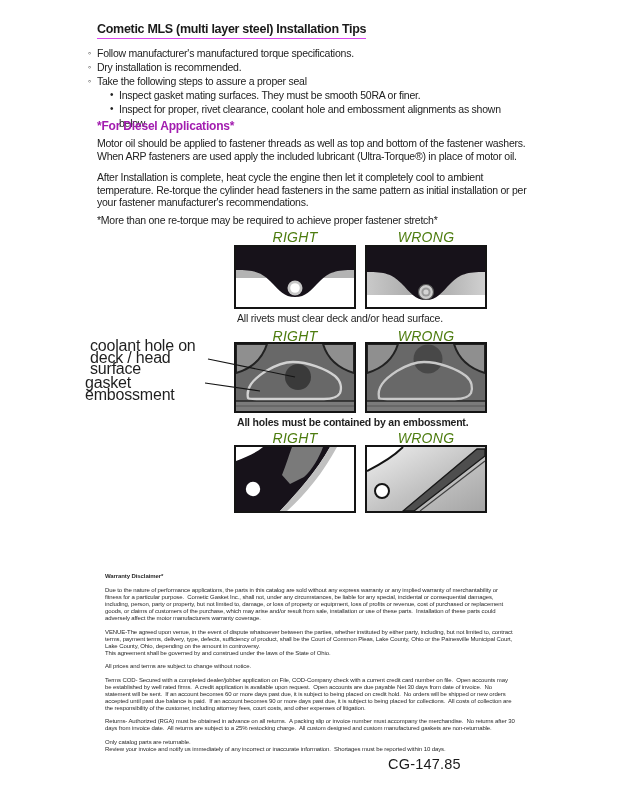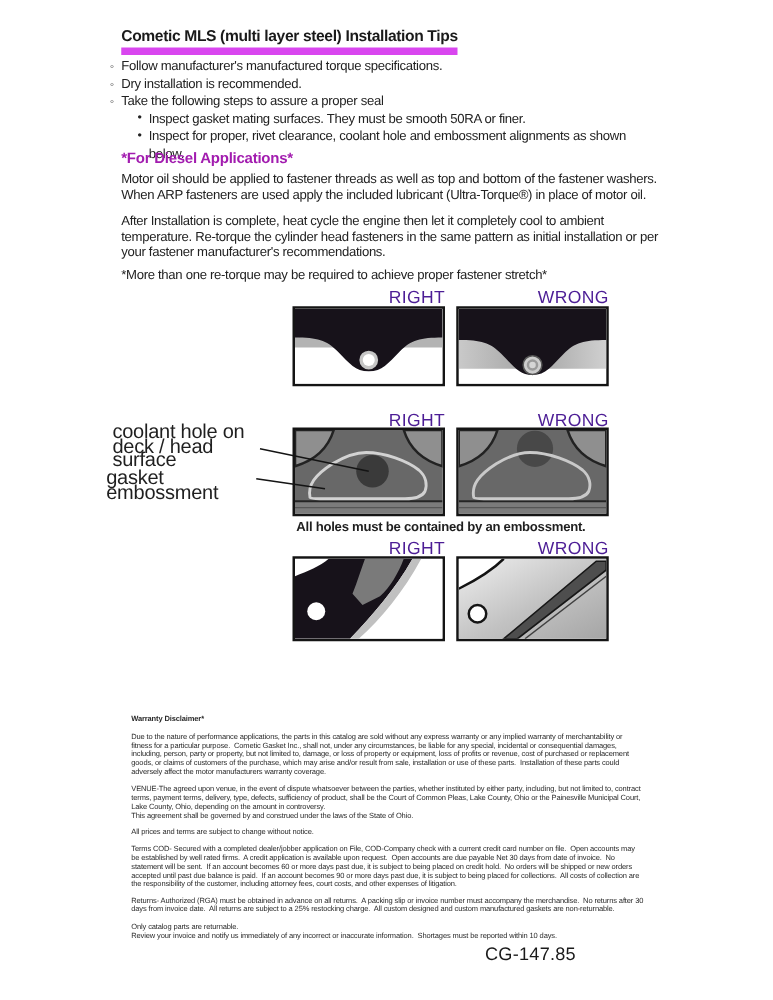--- a/index.html
+++ b/index.html
@@ -3,35 +3,35 @@
 <meta charset="utf-8">
 <style>
   html,body{margin:0;padding:0;background:#e8e8e8;}
   .page{
     position:relative;width:618px;height:800px;margin:0 auto;background:#ffffff;
     font-family:"Liberation Sans","DejaVu Sans",sans-serif;color:#222;overflow:hidden;
   }
   
   .title{
     position:absolute;left:97px;top:22px;font-size:12.5px;font-weight:bold;letter-spacing:-0.3px;
-    color:#1a1a1a;border-bottom:6px solid #d946ef;padding-bottom:2px;display:inline-block;
+    color:#1a1a1a;border-bottom:1px solid #d946ef;padding-bottom:2px;display:inline-block;
   }
   .bullets{position:absolute;left:88px;top:46px;width:440px;font-size:10.5px;letter-spacing:-0.25px;line-height:14px;color:#222;}
   .b1{position:relative;padding-left:9px;}
   .b1::before{content:"\25E6";position:absolute;left:0;top:0;font-size:9px;}
   .b2{position:relative;padding-left:9px;margin-left:22px;}
   .b2::before{content:"\2022";position:absolute;left:0;top:0;font-size:10px;}
   .diesel-h{position:absolute;left:97px;top:119px;font-size:12px;font-weight:bold;letter-spacing:-0.2px;color:#a21caf;}
   .para{position:absolute;left:97px;width:432px;font-size:10.5px;letter-spacing:-0.25px;line-height:12.6px;color:#222;}
   .p1{top:137px;}
   .p2{top:171px;}
   .p3{top:214px;}
   
   .diagrams{position:absolute;left:0;top:228px;width:618px;height:330px;}
-  .dlabel{position:absolute;width:122px;text-align:right;font-size:14px;color:#4c1d95;letter-spacing:0.3px;}
+  .dlabel{position:absolute;width:122px;text-align:center;font-size:14px;color:#4d7c0f;letter-spacing:0.3px;font-style:italic;}
   .dl-left{left:234px;}
   .dl-right{left:365px;}
   .r1{top:1px;} .r2{top:100px;} .r3{top:202px;}
   .dbox{position:absolute;width:122px;height:64px;border:2px solid #141414;background:#fff;box-sizing:border-box;}
   .dbox svg{display:block;width:100%;height:100%;}
   .bx1{top:17px;height:64px;}
   .bx2{top:114px;height:71px;}
   .bx3{top:217px;height:68px;}
   .bleft{left:234px;} .bright{left:365px;}
   .caption{position:absolute;left:237px;font-size:10.5px;letter-spacing:-0.2px;color:#1f1f1f;line-height:12.5px;}
@@ -92,20 +92,21 @@
         </defs>
         <rect x="0" y="0" width="118" height="60" fill="#ffffff"></rect>
         <rect x="0" y="25" width="118" height="23" fill="url(#gW1)"></rect>
         <path d="M0,0 H118 V25 C100,25 93,27 84,36 C74,46 70,53 59,53 C48,53 44,46 34,36 C25,27 18,25 0,25 Z" fill="#17121a"></path>
         <circle cx="59" cy="45" r="7.5" fill="#cdcdcd" stroke="#555555" stroke-width="1.2"></circle>
         <circle cx="59" cy="45" r="4.6" fill="#9a9a9a"></circle>
         <circle cx="59" cy="45" r="2.6" fill="#d5d5d5"></circle>
       </svg>
     </div>
 
+    <div class="caption cap1">All rivets must clear deck and/or head surface.</div>
 
     <div class="dlabel dl-left r2">RIGHT</div>
     <div class="dlabel dl-right r2">WRONG</div>
 
     <div class="dbox bx2 bleft">
       <svg viewBox="0 0 118 67" preserveAspectRatio="none">
         <rect x="0" y="0" width="118" height="67" fill="#686868"></rect>
         <path d="M0,29 C17,24 27,13 31,0 L0,0 Z" fill="#8f8f8f" stroke="#222222" stroke-width="2"></path>
         <path d="M118,29 C101,24 91,13 87,0 L118,0 Z" fill="#8f8f8f" stroke="#222222" stroke-width="2"></path>
         <rect x="0" y="57" width="118" height="10" fill="#7b7b7b"></rect>

